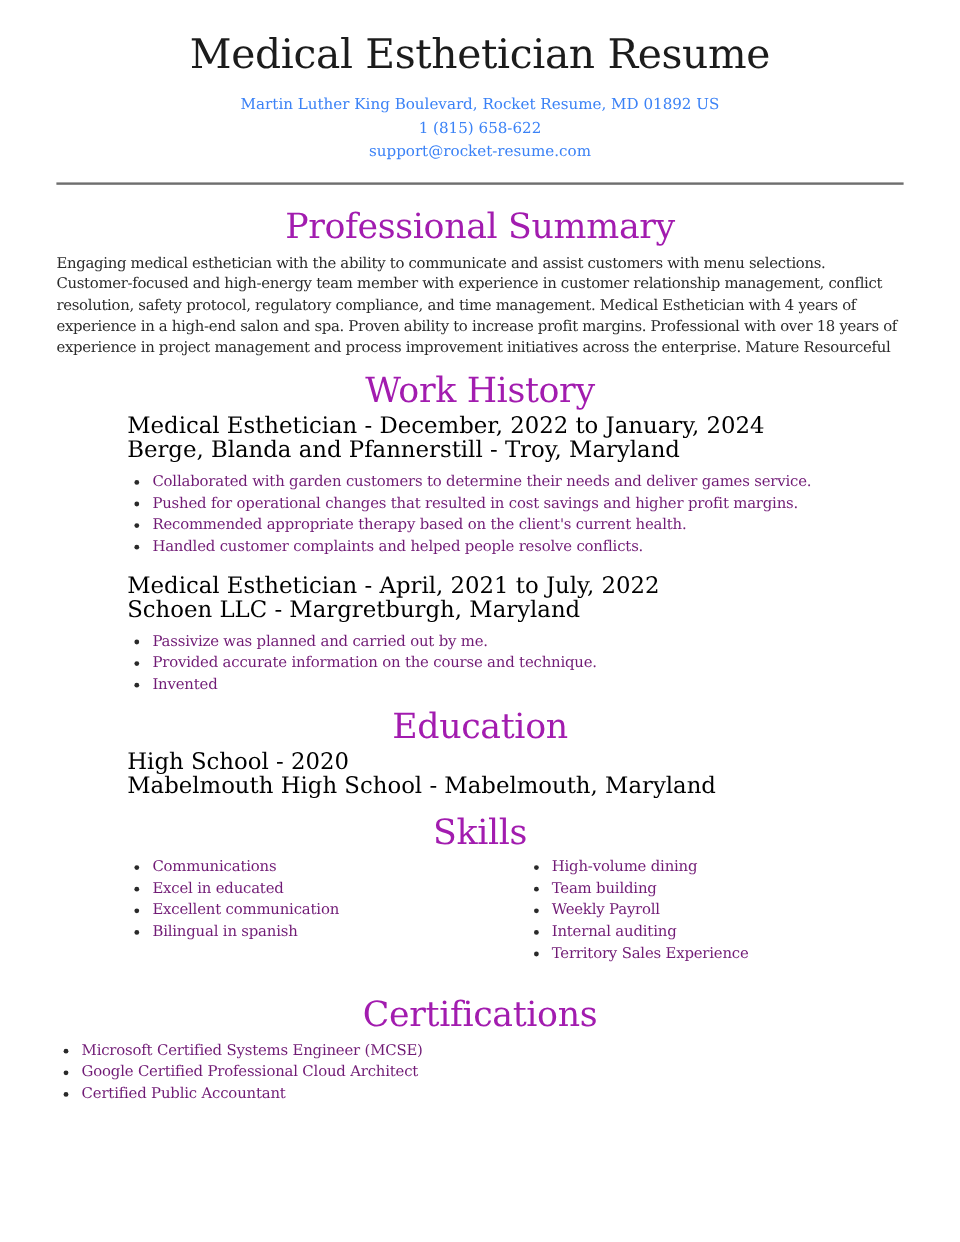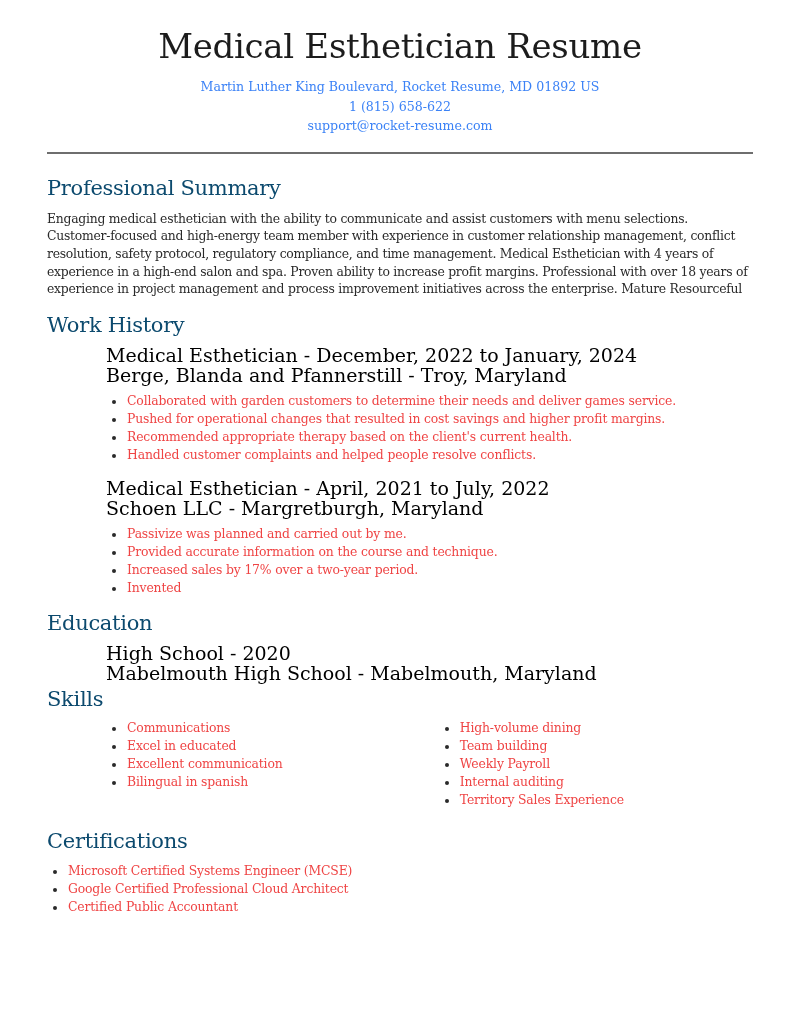--- a/index.html
+++ b/index.html
@@ -38,25 +38,26 @@
       line-height: 19.5px;
       color: #3b82f6;
     }
     .divider {
       margin-top: 16px;
       height: 0;
       border-top: 2px solid #6e6e6e;
     }
     .section-heading {
       margin: 0;
-      font-size: 21px;
+      font-size: 29px;
       font-weight: normal;
       line-height: 32px;
-      color: #0c4a6e;
+      color: #a21caf;
       letter-spacing: -0.3px;
+      text-align: center;
     }
     .indent {
       margin-left: 59px;
     }
     .summary-text {
       margin: 6px 0 0 0;
       font-size: 12.4px;
       line-height: 17.7px;
       color: #2a2a2a;
       letter-spacing: -0.25px;
@@ -68,21 +69,21 @@
     }
     ul.bullets {
       margin: 0;
       padding: 0 0 0 21px;
       list-style: none;
     }
     ul.bullets li {
       position: relative;
       font-size: 12.4px;
       line-height: 18px;
-      color: #ef4444;
+      color: #701a75;
       letter-spacing: -0.15px;
     }
     ul.bullets li::before {
       content: "";
       position: absolute;
       left: -15px;
       top: 7.5px;
       width: 4px;
       height: 4px;
       border-radius: 50%;
@@ -131,54 +132,53 @@
         <li>Handled customer complaints and helped people resolve conflicts.</li>
       </ul>
     </div>
 
     <div class="indent" style="margin-top:15px;">
       <div class="job-line">Medical Esthetician - April, 2021 to July, 2022</div>
       <div class="job-line">Schoen LLC - Margretburgh, Maryland</div>
       <ul class="bullets" style="margin-top:7px;">
         <li>Passivize was planned and carried out by me.</li>
         <li>Provided accurate information on the course and technique.</li>
-        <li>Increased sales by 17% over a two-year period.</li>
         <li>Invented</li>
       </ul>
     </div>
   </section>
 
   <section style="margin-top:10px;">
     <h2 class="section-heading">Education</h2>
     <div class="indent" style="margin-top:5px;">
       <div class="job-line">High School - 2020</div>
       <div class="job-line">Mabelmouth High School - Mabelmouth, Maryland</div>
     </div>
   </section>
 
-  <section style="margin-top:0;">
+  <section style="margin-top:12px;">
     <h2 class="section-heading">Skills</h2>
     <div class="skills-grid indent" style="margin-top:4px;">
       <ul class="bullets skills-col-left">
         <li>Communications</li>
         <li>Excel in educated</li>
         <li>Excellent communication</li>
         <li>Bilingual in spanish</li>
       </ul>
       <ul class="bullets skills-col-right">
         <li>High-volume dining</li>
         <li>Team building</li>
         <li>Weekly Payroll</li>
         <li>Internal auditing</li>
         <li>Territory Sales Experience</li>
       </ul>
     </div>
   </section>
 
-  <section style="margin-top:16px;">
+  <section style="margin-top:26px;">
     <h2 class="section-heading">Certifications</h2>
     <ul class="bullets indent" style="margin-top:5px;">
       <li>Microsoft Certified Systems Engineer (MCSE)</li>
       <li>Google Certified Professional Cloud Architect</li>
       <li>Certified Public Accountant</li>
     </ul>
   </section>
 
 </div>
 

